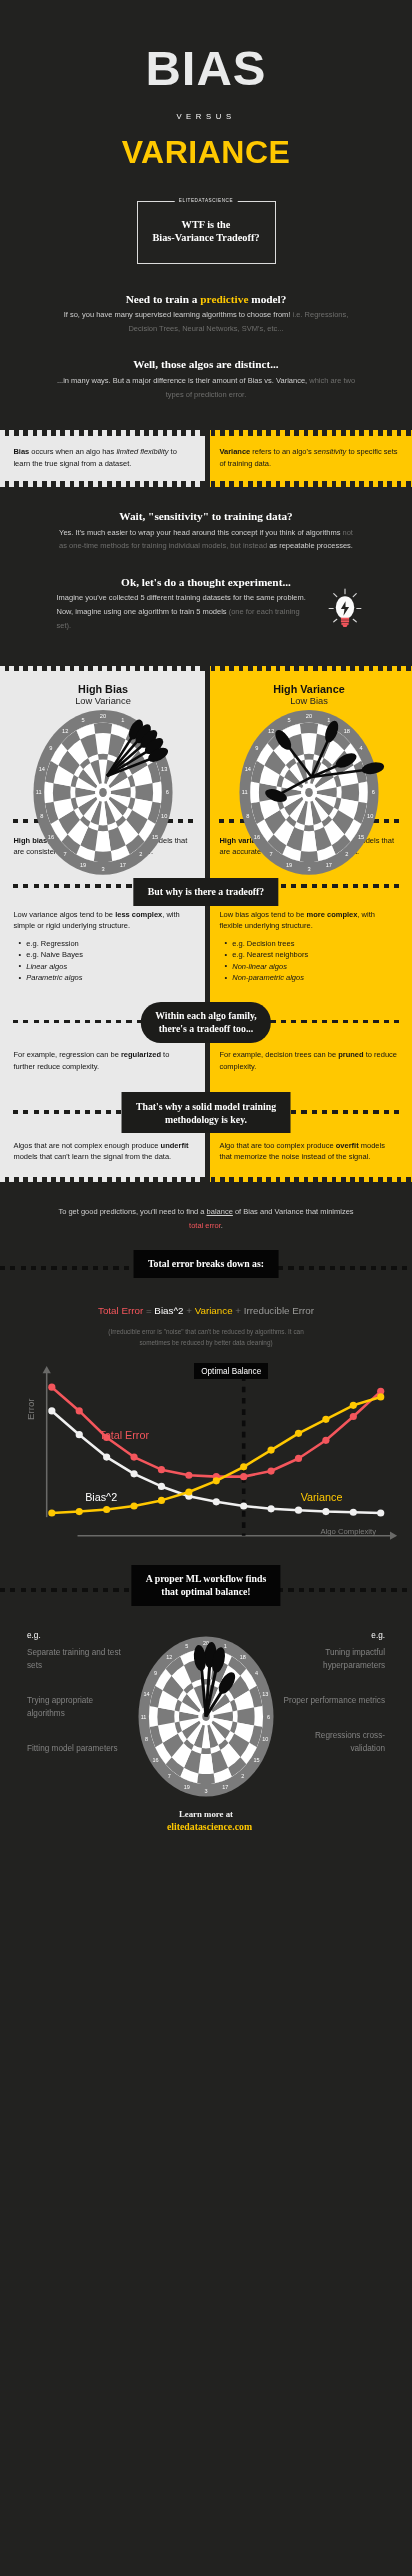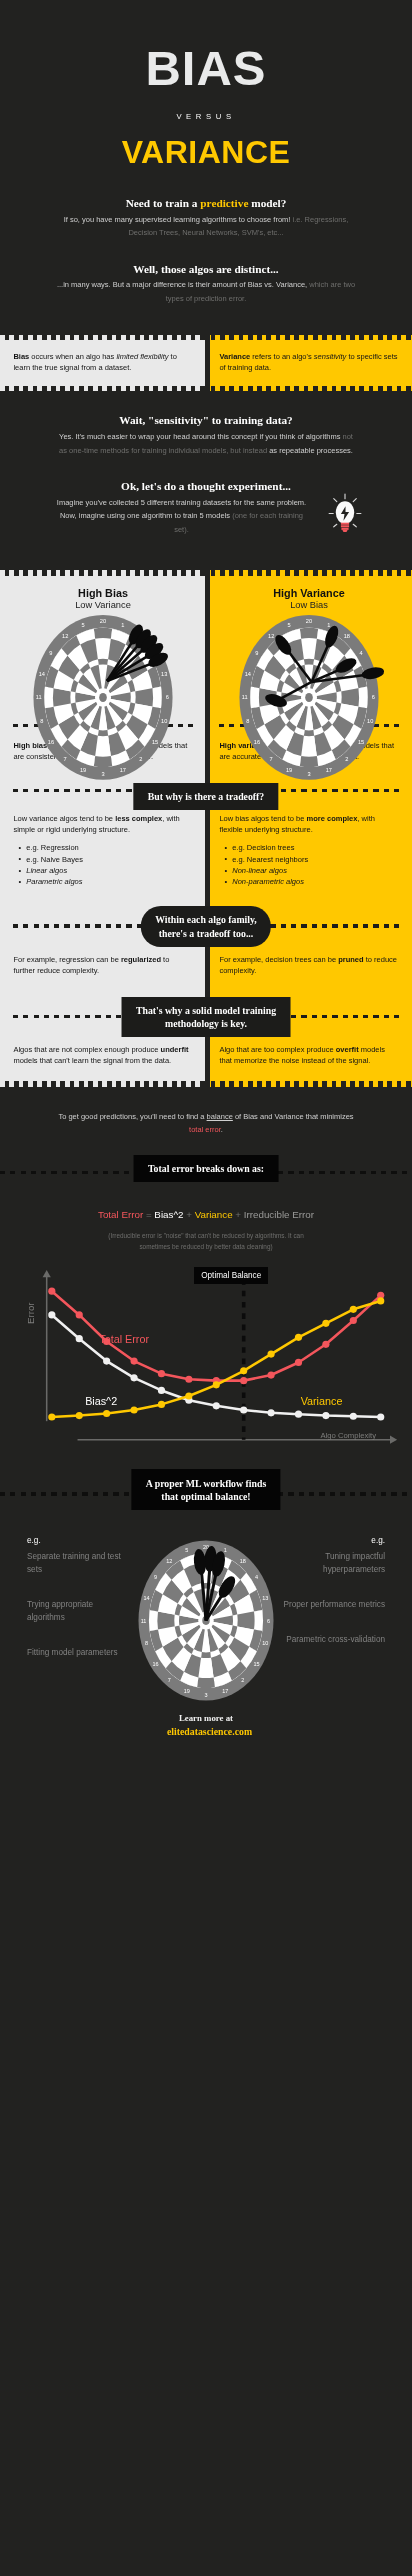--- a/index.html
+++ b/index.html
@@ -170,20 +170,29 @@
 <body>
 
 <div class="page">
 
   <div class="hero">
     <div class="hero-bias">BIAS</div>
     <div class="hero-versus">VERSUS</div>
     <div class="hero-variance">VARIANCE</div>
   </div>
 
+  <div class="wtf-wrap">
+    <div class="wtf-box">
+      <div class="wtf-brand">ELITEDATASCIENCE</div>
+      <div class="wtf-title">
+        <span>WTF is the</span><br>
+        <span>Bias-Variance Tradeoff?</span>
+      </div>
+    </div>
+  </div>
 
   <div class="sp-56"></div>
 
   <div class="narr">
     <h2 class="serif"><span>Need to train a </span><span class="hl-yellow">predictive</span><span> model?</span></h2>
     <p><span class="bright">If so, you have many supervised learning algorithms to choose from! </span><span class="dim">i.e. Regressions, Decision Trees, Neural Networks, SVM's, etc...</span></p>
   </div>
 
   <div class="sp-44"></div>
 
@@ -216,21 +225,21 @@
 
   <div class="narr">
     <h2 class="serif">Wait, "sensitivity" to training data?</h2>
     <p><span class="bright">Yes. It's much easier to wrap your head around this concept if you think of algorithms </span><span class="dim">not as one-time methods for training individual models, but instead </span><span class="bright">as repeatable processes.</span></p>
   </div>
 
   <div class="sp-44"></div>
 
   <div class="narr" style="position:relative;">
     <h2 class="serif">Ok, let's do a thought experiment...</h2>
-    <p style="text-align:center;padding-right:49px;"><span class="bright">Imagine you've collected 5 different training datasets for the same problem. Now, imagine using one algorithm to train 5 models </span><span class="dim">(one for each training set).</span></p>
+    <p style="text-align:left;padding-right:49px;"><span class="bright">Imagine you've collected 5 different training datasets for the same problem. Now, imagine using one algorithm to train 5 models </span><span class="dim">(one for each training set).</span></p>
     <svg width="34" height="42" viewBox="0 0 66 82" style="position:absolute;right:-6.2px;top:12.4px;">
       <g stroke="#d8d8d8" stroke-width="2.2" stroke-linecap="round">
         <line x1="33" y1="2" x2="33" y2="11"></line>
         <line x1="11" y1="11" x2="17" y2="17"></line>
         <line x1="55" y1="11" x2="49" y2="17"></line>
         <line x1="2" y1="40" x2="10" y2="40"></line>
         <line x1="64" y1="40" x2="56" y2="40"></line>
         <line x1="11" y1="66" x2="17" y2="61"></line>
         <line x1="55" y1="66" x2="49" y2="61"></line>
       </g>
@@ -801,21 +810,21 @@
     <div class="foot-col l">
       <div class="eg">e.g.</div>
       <div class="foot-item">Separate training and test sets</div>
       <div class="foot-item">Trying appropriate algorithms</div>
       <div class="foot-item">Fitting model parameters</div>
     </div>
     <div class="foot-col r">
       <div class="eg">e.g.</div>
       <div class="foot-item">Tuning impactful hyperparameters</div>
       <div class="foot-item">Proper performance metrics</div>
-      <div class="foot-item">Parametric cross-validation</div>
+      <div class="foot-item">Regressions cross-validation</div>
     </div>
   </div>
 
   <div class="learn">
     <div class="l1">Learn more at</div>
     <a class="l2" style="text-decoration:none;display:block;margin-left:7px;" href="#">elitedatascience.com</a>
   </div>
 
 </div>
 

